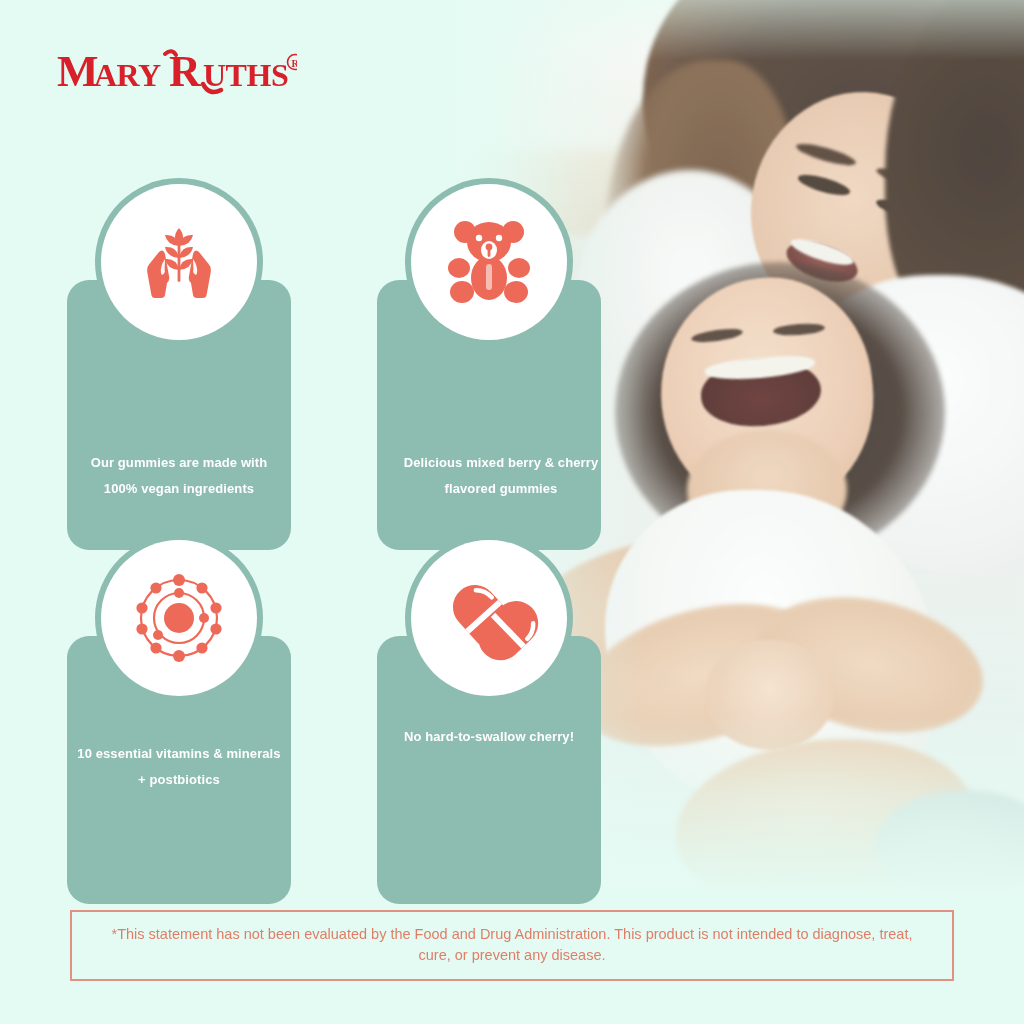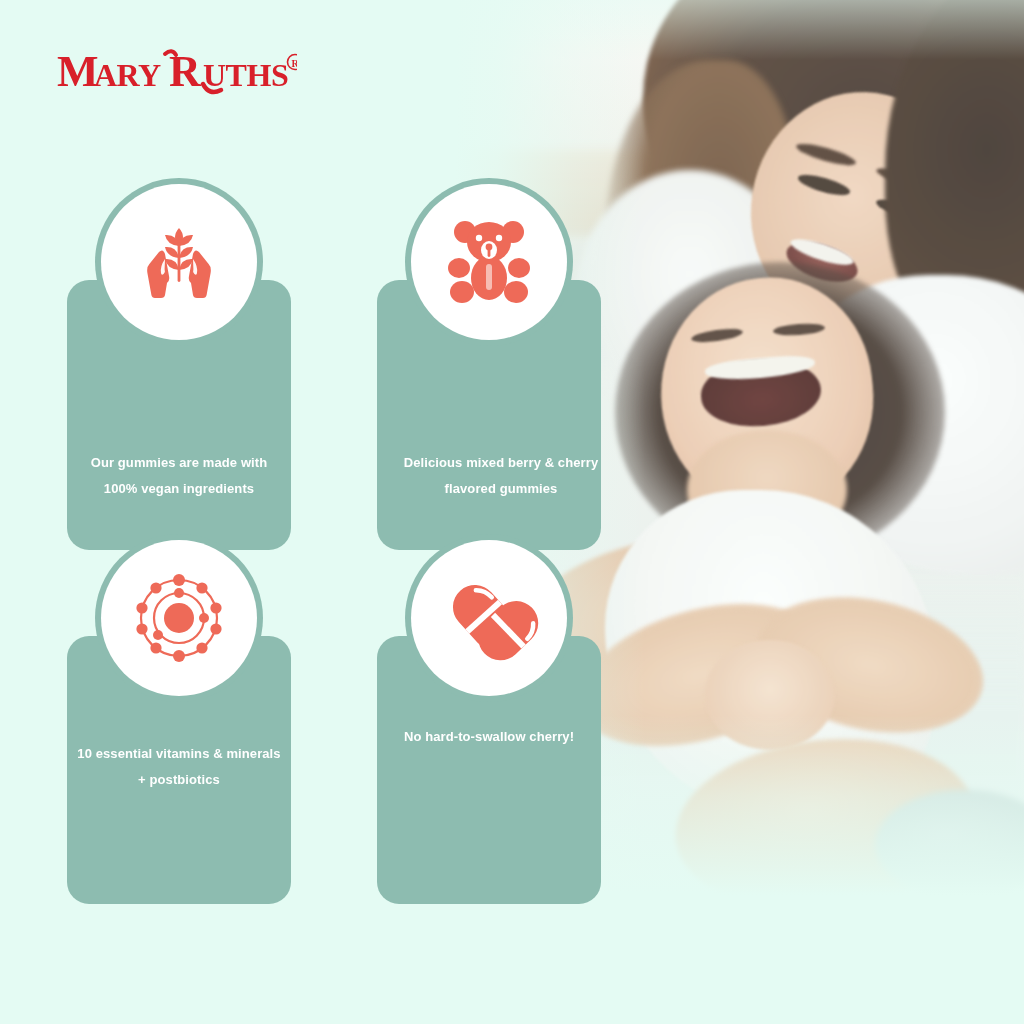--- a/index.html
+++ b/index.html
@@ -523,14 +523,15 @@
               <rect x="50" y="60" width="44" height="6" fill="#ffffff"></rect>
               <path d="M84 40 q7 6 7 15" stroke="#ffffff" stroke-width="4.5" fill="none" stroke-linecap="round"></path>
             </g>
           </g>
         </svg>
       </span>
     </div>
     <div class="card-text">No hard-to-swallow cherry!</div>
   </div>
 
+  <div id="disclaimer">*This statement has not been evaluated by the Food and Drug Administration. This product is not intended to diagnose, treat, cure, or prevent any disease.</div>
 
 </div>
 
 </body></html>

